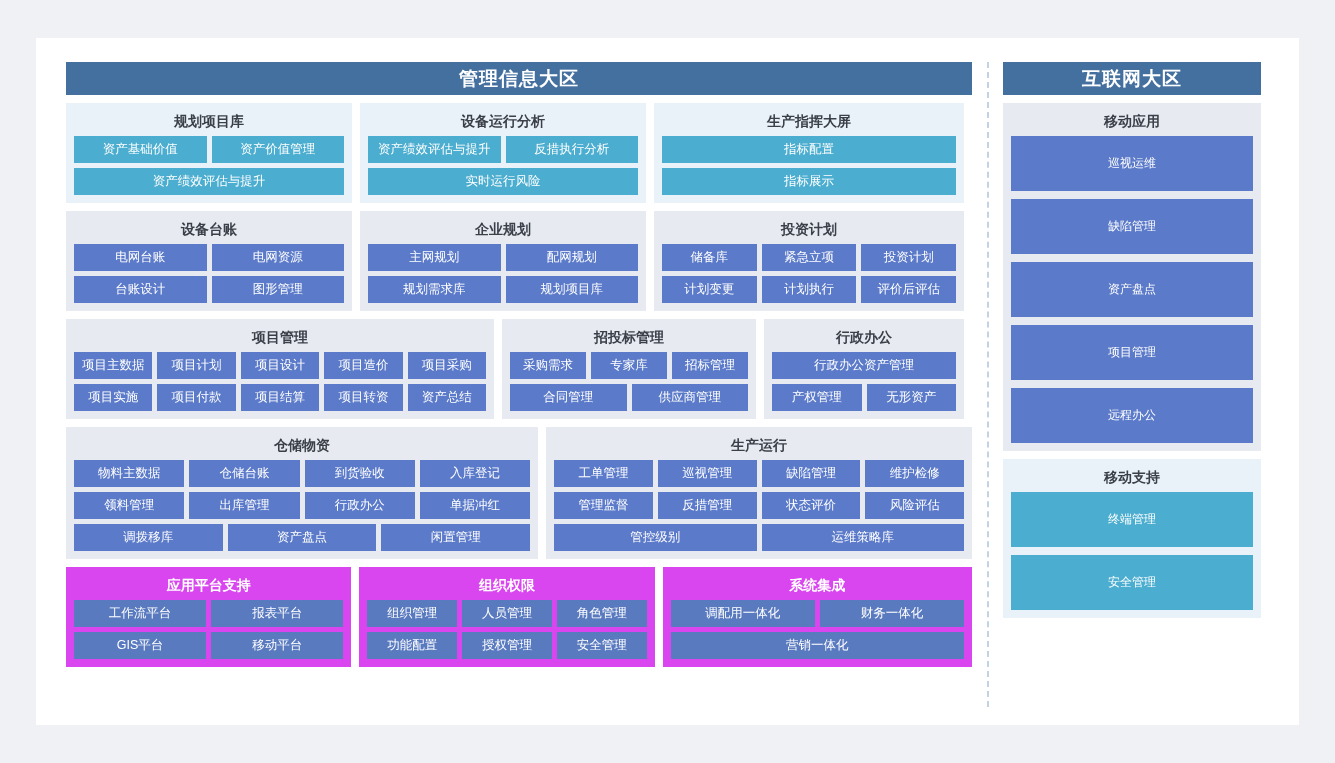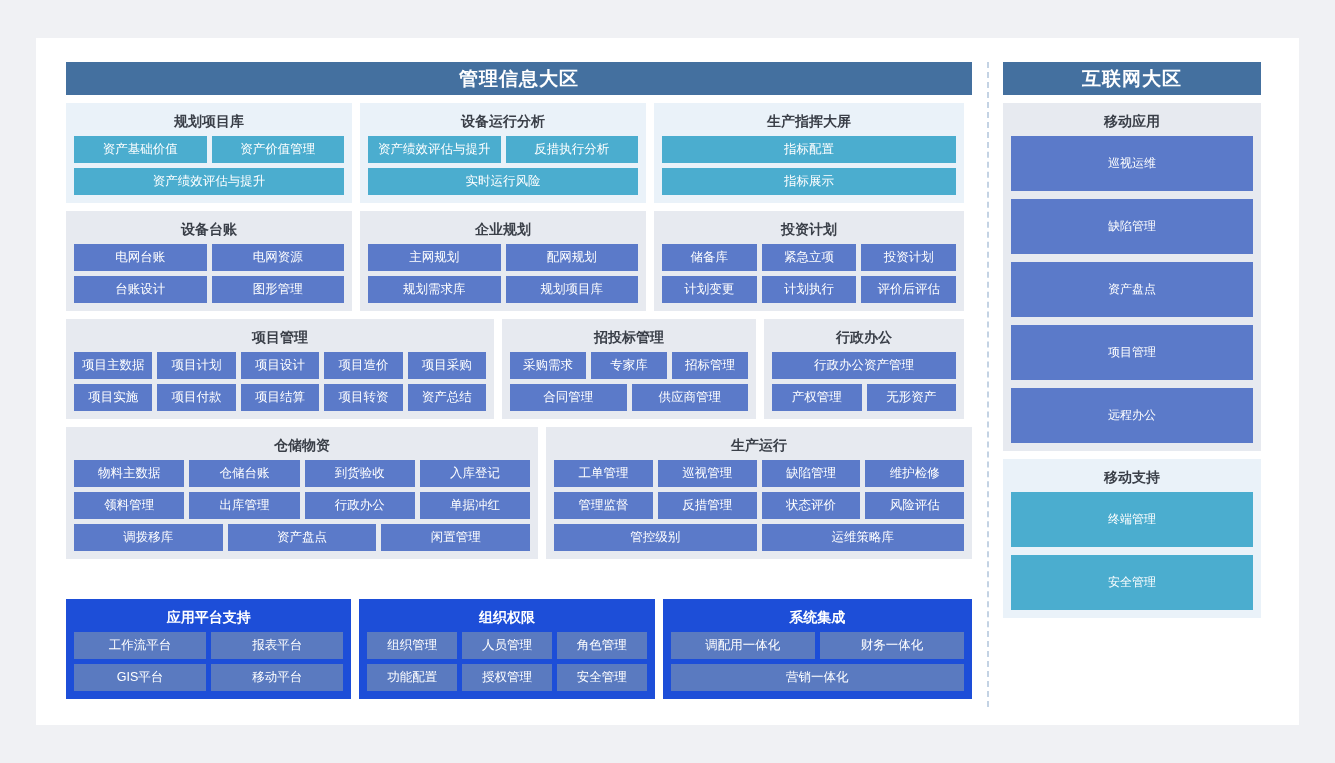--- a/index.html
+++ b/index.html
@@ -66,21 +66,21 @@
     flex:1 1 0;
     white-space:nowrap;
     overflow:hidden;
   }
 
   
   .group.cyan{background:#eaf2f9;}
   .group.cyan .btn{background:#4badcf;}
 
   
-  .group.dark{background:#1d4ed8;margin-top:32px;}
+  .group.dark{background:#d946ef;}
   .group.dark .g-title{color:#ffffff;}
   .group.dark .btn{background:#5a7ac0;}
 
   
   .col-right .group{margin-top:8px;}
   .col-right .group .g-body{gap:8px;}
   .col-right .btn{
     height:55px;line-height:55px;font-size:12px;
   }
   .col-right .group.cyan .g-title{color:#3a3f48;}

